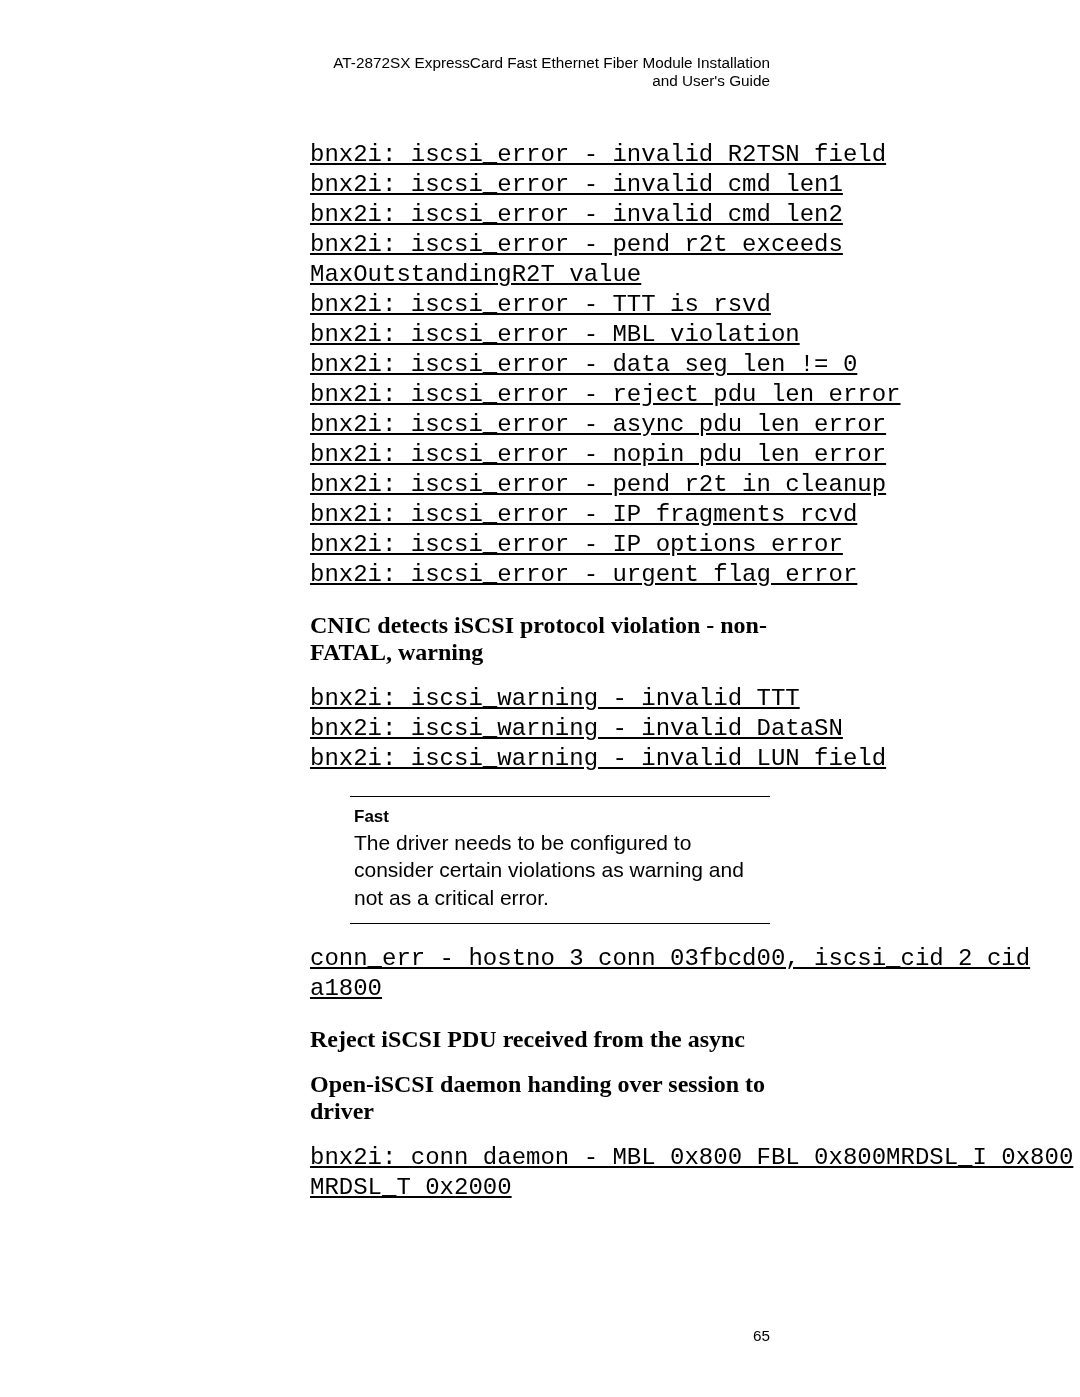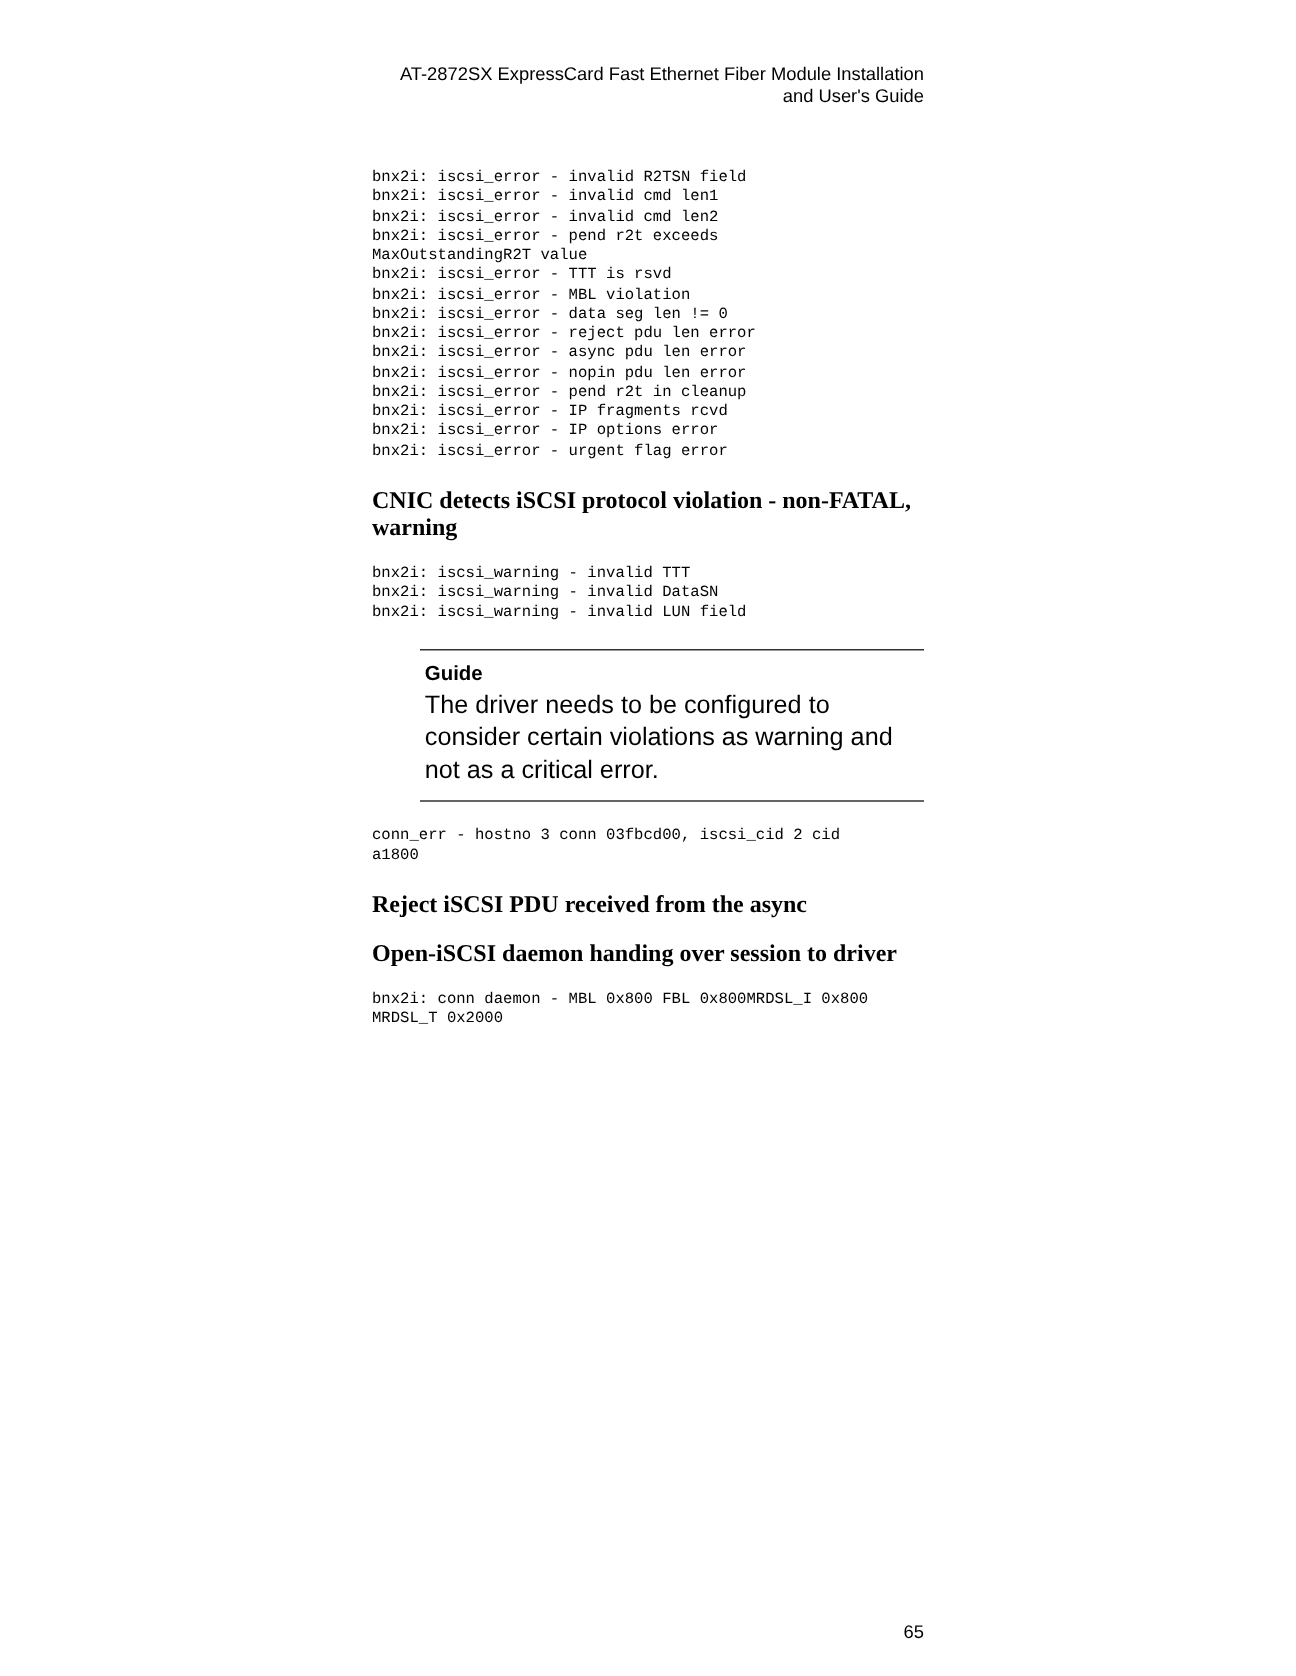--- a/index.html
+++ b/index.html
@@ -18,29 +18,30 @@
     position: relative;
   }
   .header-line {
     font-family: Arial, Helvetica, sans-serif;
     font-size: 15.3px;
     text-align: right;
     margin-bottom: 50px;
   }
   .mono {
     font-family: "Courier New", Courier, monospace;
-    font-size: 13px;
+    font-size: 24px;
     white-space: pre;
     line-height: 1.25;
     margin: 0 0 22px 0;
+    text-decoration: underline;
   }
   .subhead {
     font-family: "Times New Roman", Times, serif;
     font-weight: bold;
-    font-size: 20px;
+    font-size: 24px;
     margin: 18px 0 18px 0;
   }
   .note-box {
     margin: 12px 0 20px 40px;
     border-top: 1.2px solid #000;
     border-bottom: 1.2px solid #000;
     padding: 10px 4px 12px 4px;
   }
   .note-label {
     font-family: Arial, Helvetica, sans-serif;
@@ -50,21 +51,21 @@
   }
   .note-body {
     font-family: Arial, Helvetica, sans-serif;
     font-size: 21px;
     line-height: 1.3;
   }
   .page-num {
     font-family: Arial, Helvetica, sans-serif;
     font-size: 15.3px;
     position: absolute;
-    bottom: 27px;
+    bottom: 52px;
     right: 170px;
   }
 </style>
 </head>
 <body>
 
 <div class="page">
 
   <div class="header-line">AT-2872SX ExpressCard Fast Ethernet Fiber Module Installation and User's Guide</div>
 
@@ -84,21 +85,21 @@
 bnx2i: iscsi_error - IP options error
 bnx2i: iscsi_error - urgent flag error</pre>
 
   <div class="subhead">CNIC detects iSCSI protocol violation - non-FATAL, warning</div>
 
   <pre class="mono">bnx2i: iscsi_warning - invalid TTT
 bnx2i: iscsi_warning - invalid DataSN
 bnx2i: iscsi_warning - invalid LUN field</pre>
 
   <div class="note-box">
-    <div class="note-label">Guide</div>
+    <div class="note-label">Fast</div>
     <div class="note-body">The driver needs to be configured to consider certain violations as warning and not as a critical error.</div>
   </div>
 
 
   <pre class="mono">conn_err - hostno 3 conn 03fbcd00, iscsi_cid 2 cid
 a1800</pre>
 
   <div class="subhead">Reject iSCSI PDU received from the async</div>
 
 

